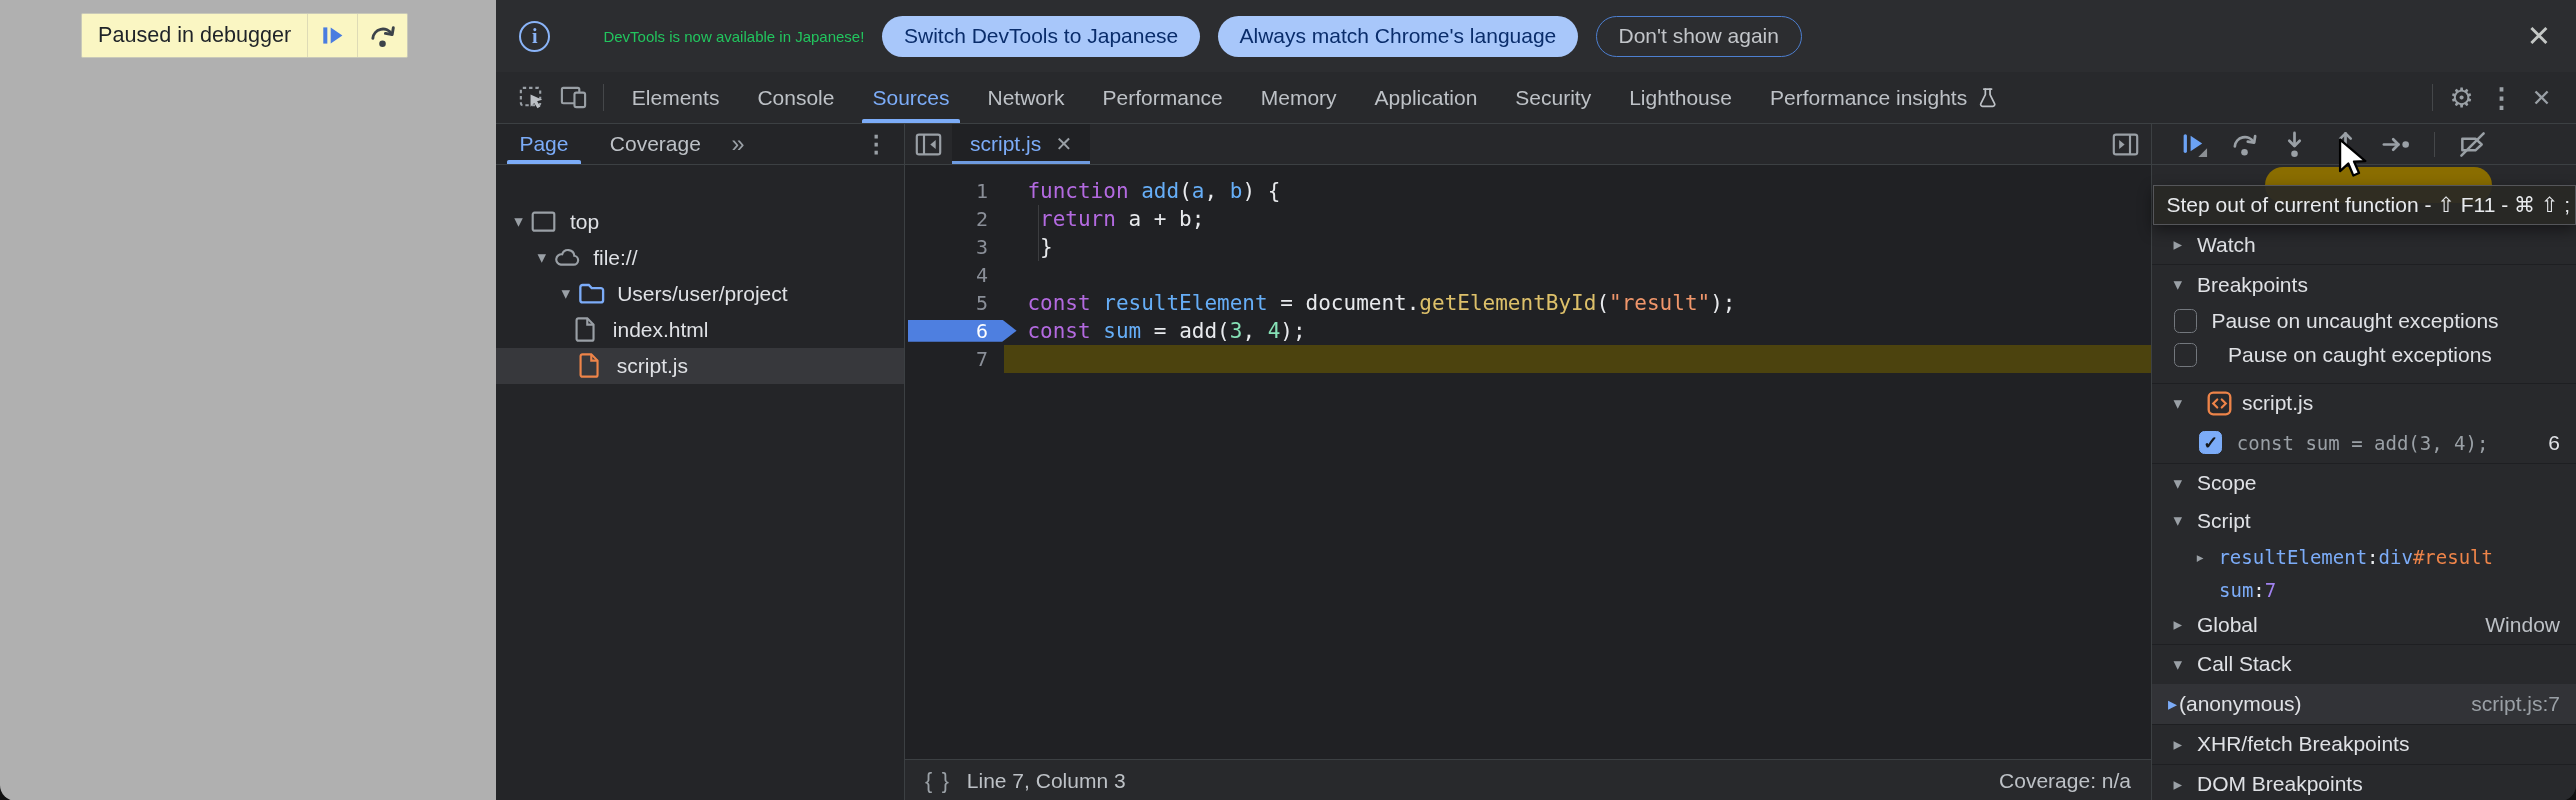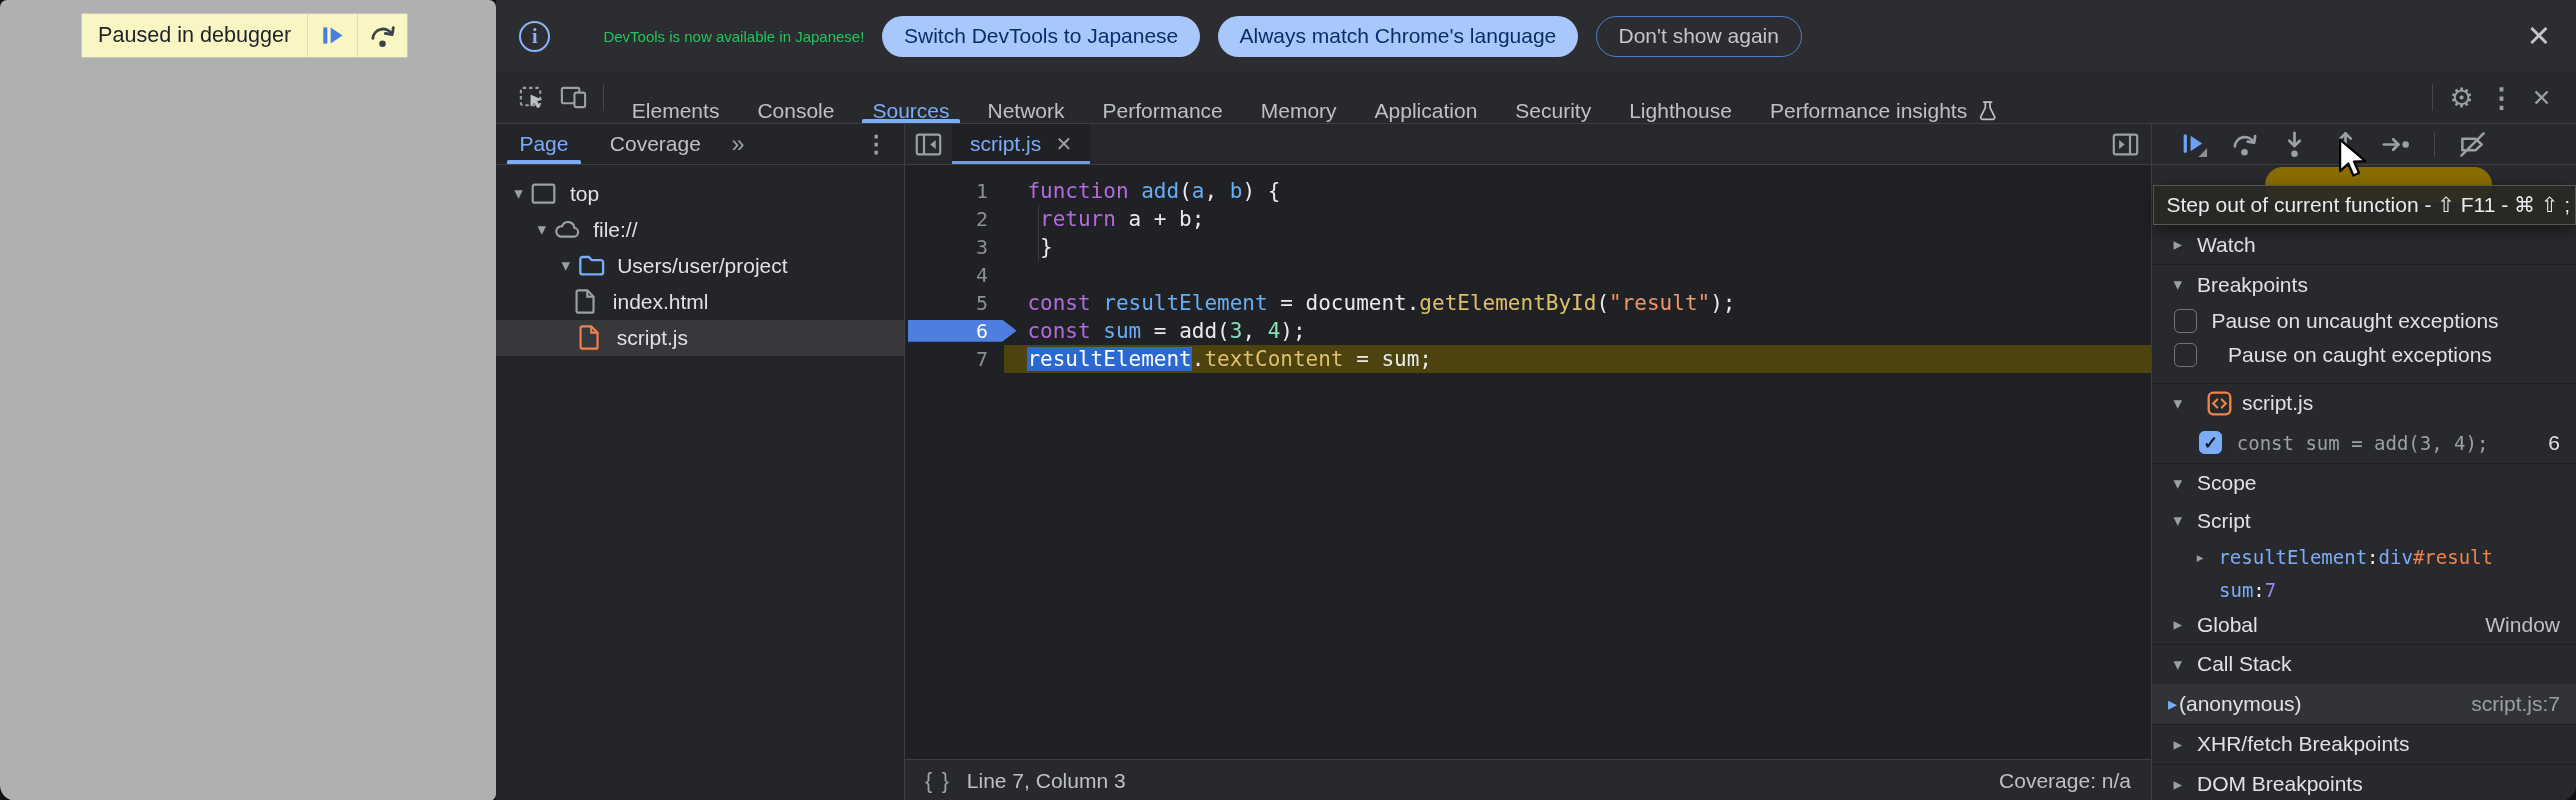--- a/index.html
+++ b/index.html
@@ -4,51 +4,51 @@
 <style>
   * { margin:0; padding:0; box-sizing:border-box; }
   html,body { background:#111; }
   .screen {
     position:relative; width:2576px; height:801px; overflow:hidden;
     border-radius:0 0 16px 16px;
     font-family:"Liberation Sans", sans-serif;
     -webkit-font-smoothing:antialiased;
   }
   
-  .page-area { position:absolute; left:0; top:0; width:496px; height:801px; background:#b0b0b0;border-radius:7px; }
+  .page-area { position:absolute; left:0; top:0; width:496px; height:801px; background:#b0b0b0; }
   .paused-banner {
     position:absolute; left:81px; top:12.6px; display:inline-flex; align-items:stretch;
     background:#faf6c3; border:0.9px solid #c9c9b9; border-radius:1.8px; height:45px;
   }
   .pb-text { display:flex; align-items:center; padding:0 16px; font-size:21.6px; color:#1f2328; white-space:nowrap; }
   .pb-btn { width:50px; display:flex; align-items:center; justify-content:center; border-left:0.9px solid #dedbb6; cursor:pointer; }
   
   .devtools { position:absolute; left:496px; top:0; width:2080px; height:801px; background:#202124; display:flex; flex-direction:column; }
   
   .infobar { position:relative; height:72px; background:#2c2d30; display:flex; align-items:center; padding-left:23.4px; gap:18px; flex:none; }
   .info-icon { width:31px; height:31px; border:2.7px solid #8ab4f8; border-radius:50%; color:#8ab4f8; display:flex; align-items:center; justify-content:center; font-size:20px; font-weight:bold; font-family:"Liberation Serif", serif; flex:none; }
   .infobar-msg { font-size:15px; color:#22c55e; white-space:nowrap;margin-left:35px; }
   .pill { height:41px; border-radius:21px; display:flex; align-items:center; padding:0 21.6px; font-size:21px; font-weight:500; white-space:nowrap; cursor:pointer; }
   .pill.filled { background:#a8c7fa; color:#0a2d6b; }
   .pill.outline { border:1.8px solid #4d7fd0; color:#c2c5c9; font-weight:400; }
   .infobar-close { position:absolute; right:25px; top:50%; transform:translateY(-50%); color:#c4c7c5; font-size:29px; line-height:1; cursor:pointer; }
   
   .toolbar { height:52px; background:#28292c; border-bottom:0.9px solid #3c4043; display:flex; align-items:center; padding-left:14.4px; flex:none; }
   .tb-icon { width:31px; height:31px; display:flex; align-items:center; justify-content:center; margin:0 5.4px; cursor:pointer; }
   .tb-divider { width:0.9px; height:27px; background:#45474a; margin:0 9px; }
-  .tabs { display:flex; height:100%;align-items:flex-end; }
+  .tabs { display:flex; height:100%; }
   .tab { position:relative; display:flex; align-items:center; padding:0 19px; font-size:21px; color:#bdc1c6; cursor:pointer; white-space:nowrap; gap:9px; }
   .tab.active { color:#7cacf8; }
   .tab.active::after { content:""; position:absolute; left:9px; right:9px; bottom:0; height:3.6px; background:#7cacf8; border-radius:1.8px 1.8px 0 0; }
   .tb-right { margin-left:auto; display:flex; align-items:center; height:100%; padding-right:14.4px; }
   .glyph-btn { color:#9aa0a6; font-size:27px; width:40px; text-align:center; cursor:pointer; }
   
   .dt-content { flex:1; display:flex; min-height:0; }
   
-  .navigator { width:408px; background:#242528; display:flex; flex-direction:column; flex:none; }
+  .navigator { width:408px; background:#242528; display:flex; flex-direction:column; flex:none;gap:28px; }
   .nav-header { height:41px; border-bottom:0.9px solid #3c4043; display:flex; align-items:center; flex:none; }
   .nav-tab { position:relative; height:100%; display:flex; align-items:center; padding:0 18px; margin-left:5.4px; font-size:21px; color:#bdc1c6; cursor:pointer; }
   .nav-tab.active { color:#7cacf8; }
   .nav-tab.active::after { content:""; position:absolute; left:5.4px; right:5.4px; bottom:0; height:3.6px; background:#7cacf8; border-radius:1.8px 1.8px 0 0; }
   .nav-more { color:#9aa0a6; font-size:23.4px; padding:0 12.6px; cursor:pointer; }
   .nav-dots { margin-left:auto; color:#9aa0a6; font-size:23.4px; padding:0 16px; cursor:pointer; font-weight:bold; }
   .tree { padding-top:10.8px; }
   .tree-row { height:36px; display:flex; align-items:center; font-size:21px; color:#dfe1e5; cursor:pointer; white-space:nowrap; }
   .tree-row.selected { background:#37383c; }
   .tw { width:23.4px; text-align:center; color:#9aa0a6; font-size:17px; flex:none; }
@@ -279,21 +279,20 @@
                 <span class="gutter">5</span>
                 <span class="codetxt"><span class="kw">const</span><span class="pl"> </span><span class="vr">resultElement</span><span class="pl"> = document.</span><span class="fn">getElementById</span><span class="pl">(</span><span class="st">"result"</span><span class="pl">);</span></span>
               </div>
               <div class="cline">
                 <span class="gutter bp">6</span>
                 <span class="codetxt"><span class="kw">const</span><span class="pl"> </span><span class="vr">sum</span><span class="pl"> = add(</span><span class="nm">3</span><span class="pl">, </span><span class="nm">4</span><span class="pl">);</span></span>
               </div>
               <div class="cline">
                 <span class="exec-bg"></span>
                 <span class="gutter">7</span>
-                <span class="codetxt"><span class="selw">resultElement</span><span class="pl">.</span><span class="fn">textContent</span><span class="pl"> = sum;</span></span>
               </div>
             </div>
         </div>
         <div class="statusbar">
           <span class="fmt-icon">{ }</span>
           <span>Line 7, Column 3</span>
           <span class="coverage">Coverage: n/a</span>
         </div>
       </div>
 

